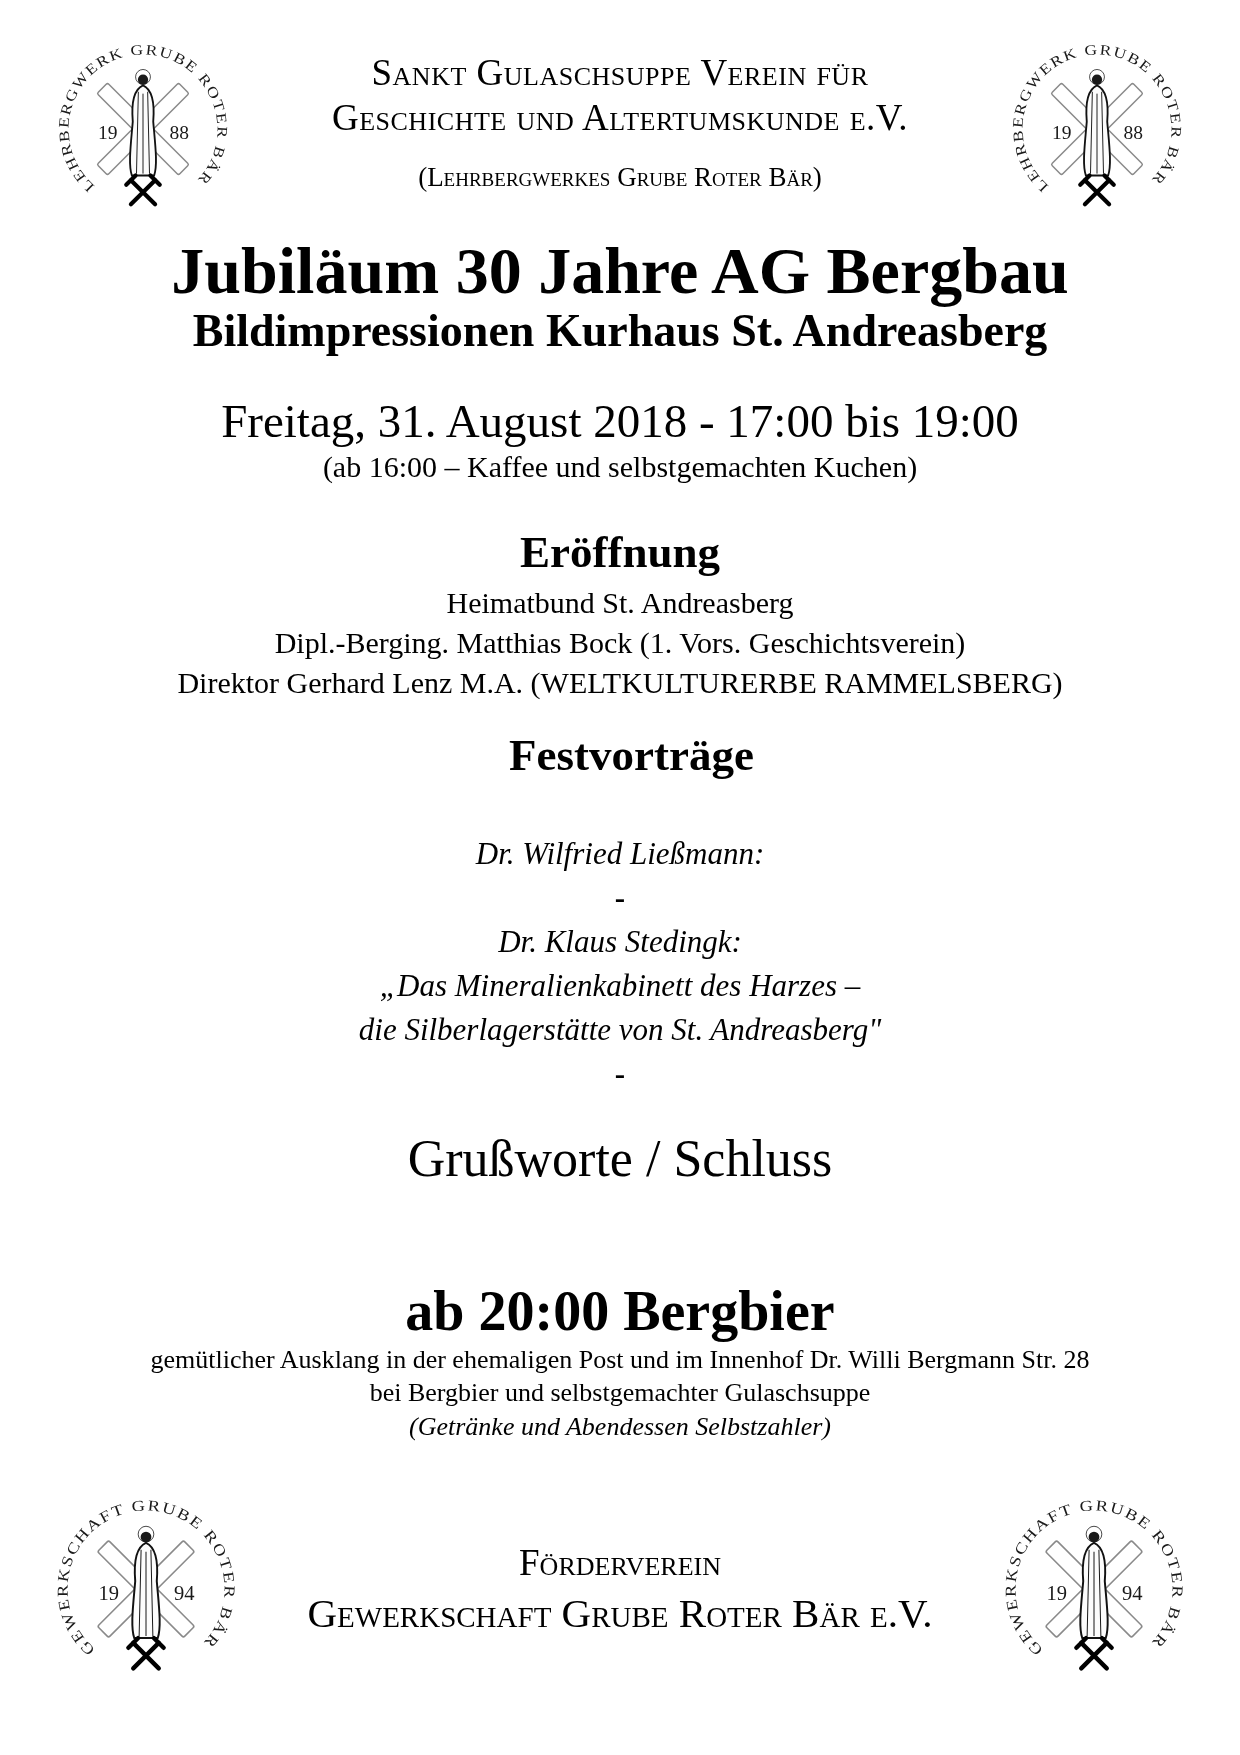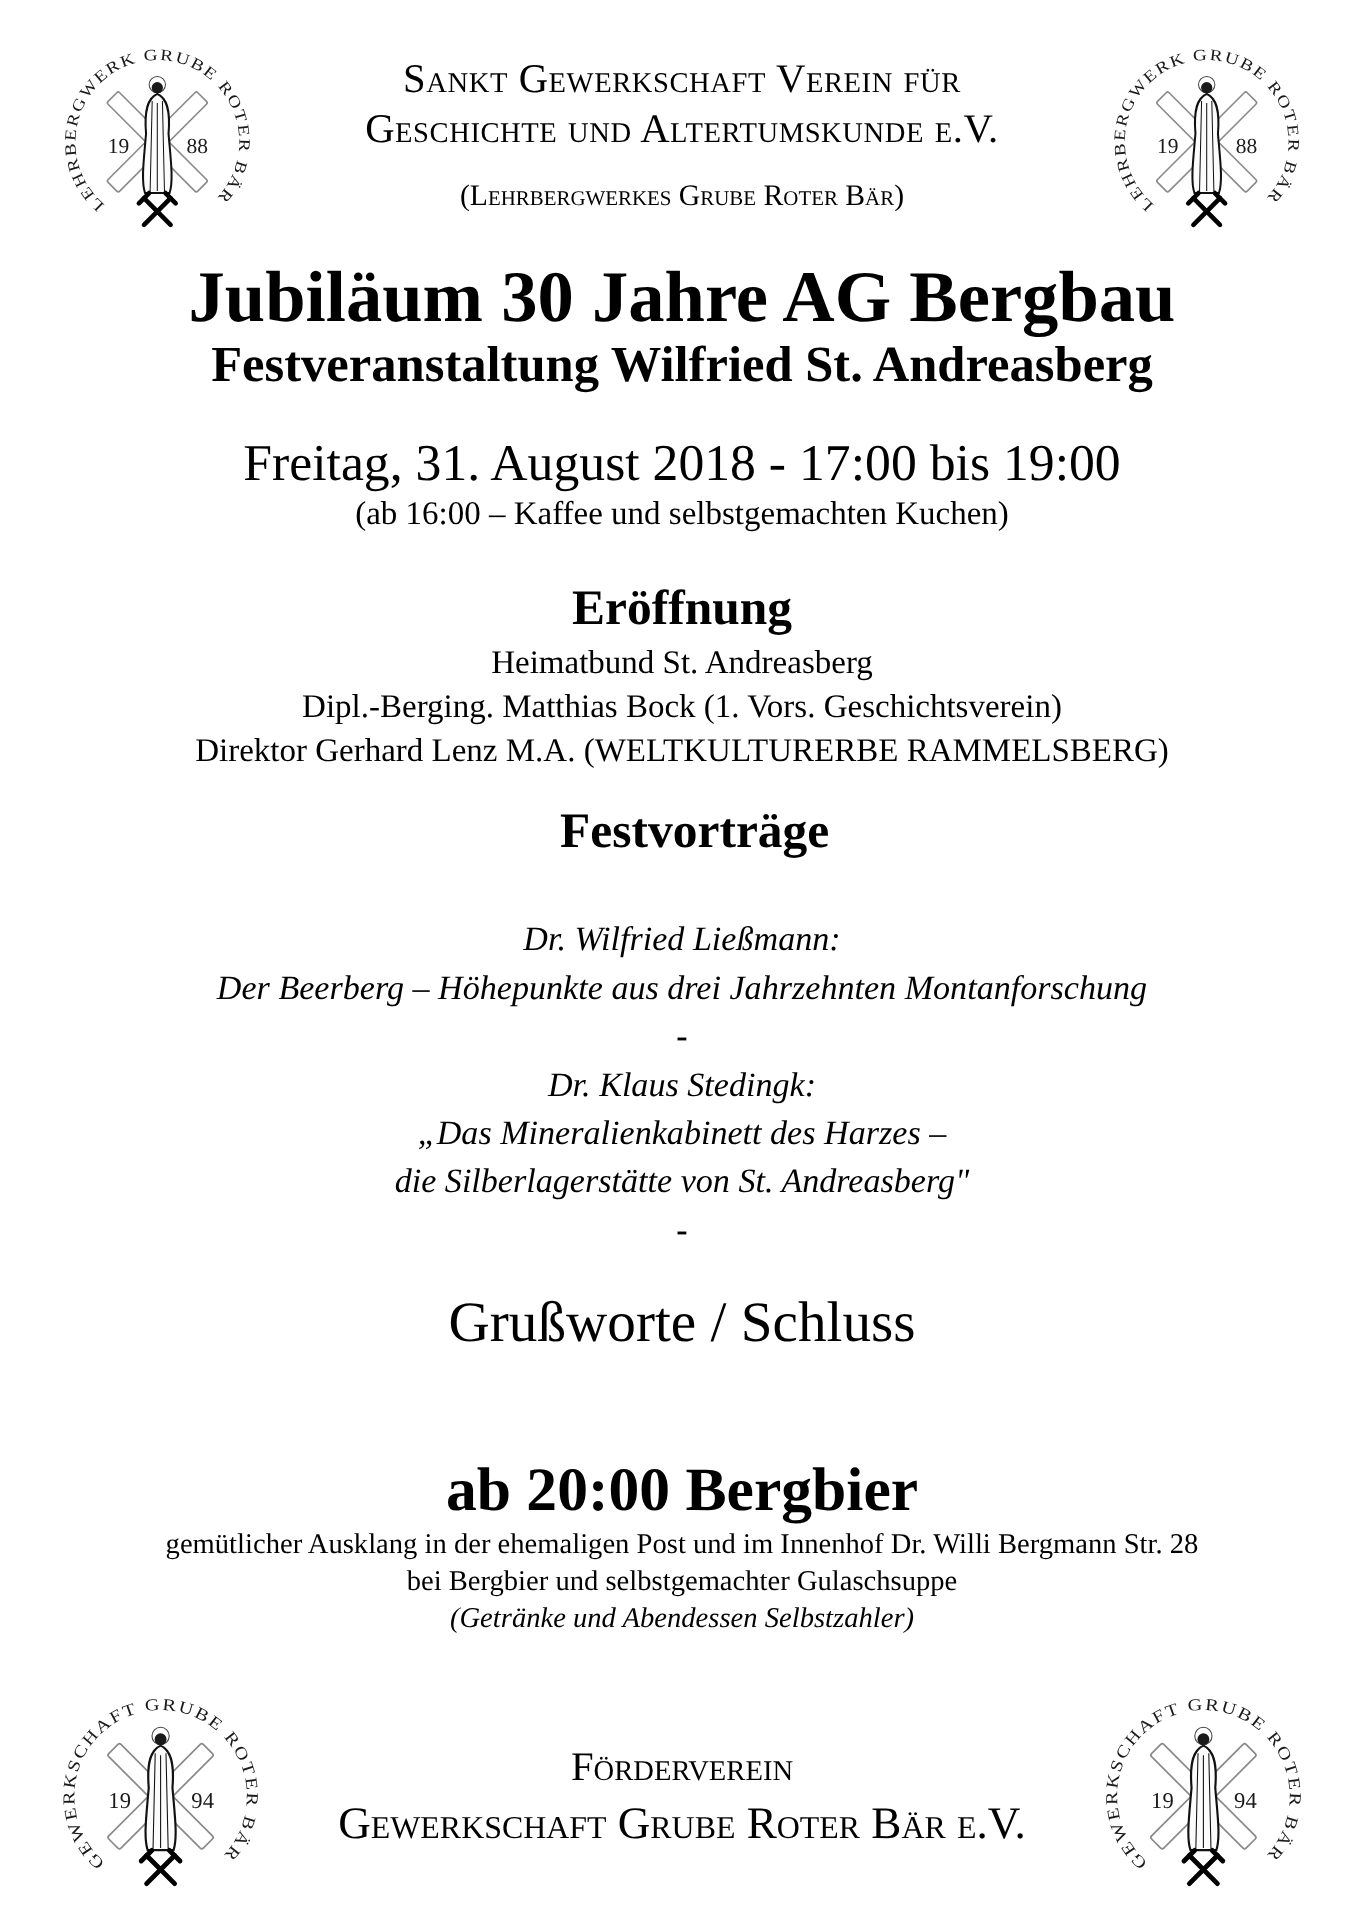--- a/index.html
+++ b/index.html
@@ -82,21 +82,21 @@
           <line x1="87" y1="155" x2="113" y2="181"></line>
         <line x1="82" y1="160" x2="92" y2="150"></line>
           <line x1="108" y1="150" x2="118" y2="160"></line>
       </g>
       <text class="year" x="62" y="111">19</text>
       <text class="year" x="139" y="111">88</text>
       <text class="ring"><textPath href="#cp1" textLength="382" lengthAdjust="spacingAndGlyphs">LEHRBERGWERK GRUBE ROTER BÄR</textPath></text>
     </svg>
 
     <div class="header-text">
-      <div class="org-line">Sankt Gewerkschaft Verein für</div>
+      <div class="org-line">Sankt Gulaschsuppe Verein für</div>
       <div class="org-line">Geschichte und Altertumskunde e.V.</div>
       <div class="org-sub">(Lehrbergwerkes Grube Roter Bär)</div>
     </div>
 
     <svg class="seal" viewBox="0 0 200 200" aria-hidden="true">
       <defs>
           <path id="cp2" d="M 48.6 161.3 A 80 80 0 1 1 151.4 161.3"></path>
         </defs>
       <g transform="rotate(45 100 100)">
           <rect class="beam" x="92" y="38" width="16" height="124" rx="2"></rect>
@@ -114,37 +114,36 @@
         <line x1="82" y1="160" x2="92" y2="150"></line>
           <line x1="108" y1="150" x2="118" y2="160"></line>
       </g>
       <text class="year" x="62" y="111">19</text>
       <text class="year" x="139" y="111">88</text>
       <text class="ring"><textPath href="#cp2" textLength="382" lengthAdjust="spacingAndGlyphs">LEHRBERGWERK GRUBE ROTER BÄR</textPath></text>
     </svg>
   </div>
 
   <div class="title-main">Jubiläum 30 Jahre AG Bergbau</div>
-  <div class="title-sub">Festveranstaltung Wilfried St. Andreasberg</div>
+  <div class="title-sub">Bildimpressionen Kurhaus St. Andreasberg</div>
 
   <div class="date-line">Freitag, 31. August 2018 - 17:00 bis 19:00</div>
   <div class="pre-event">(ab 16:00 – Kaffee und selbstgemachten Kuchen)</div>
 
   <div class="section-heading h-opening">Eröffnung</div>
   <div class="opening-lines">
     <div class="body-line">Heimatbund St. Andreasberg</div>
     <div class="body-line">Dipl.-Berging. Matthias Bock (1. Vors. Geschichtsverein)</div>
     <div class="body-line">Direktor Gerhard Lenz M.A. (WELTKULTURERBE RAMMELSBERG)</div>
   </div>
 
   <div class="section-heading h-lectures">Festvorträge</div>
   <div class="lectures-list">
     <div>
       <div class="lec-line">Dr. Wilfried Ließmann:</div>
-      <div class="lec-line">Der Beerberg – Höhepunkte aus drei Jahrzehnten Montanforschung</div>
     </div>
     <div class="lec-sep">-</div>
     <div>
       <div class="lec-line">Dr. Klaus Stedingk:</div>
       <div class="lec-line">„Das Mineralienkabinett des Harzes –</div>
       <div class="lec-line">die Silberlagerstätte von St. Andreasberg"</div>
     </div>
     <div class="lec-sep">-</div>
   </div>
 

